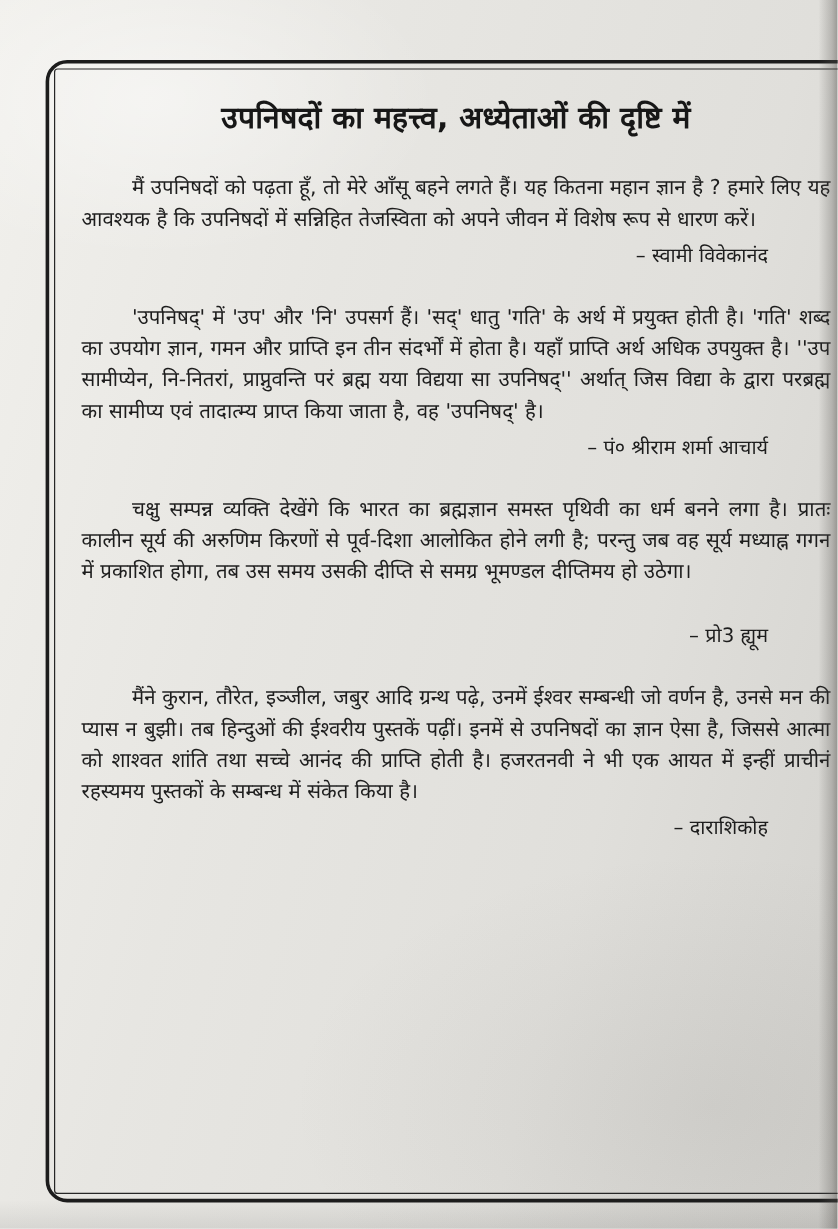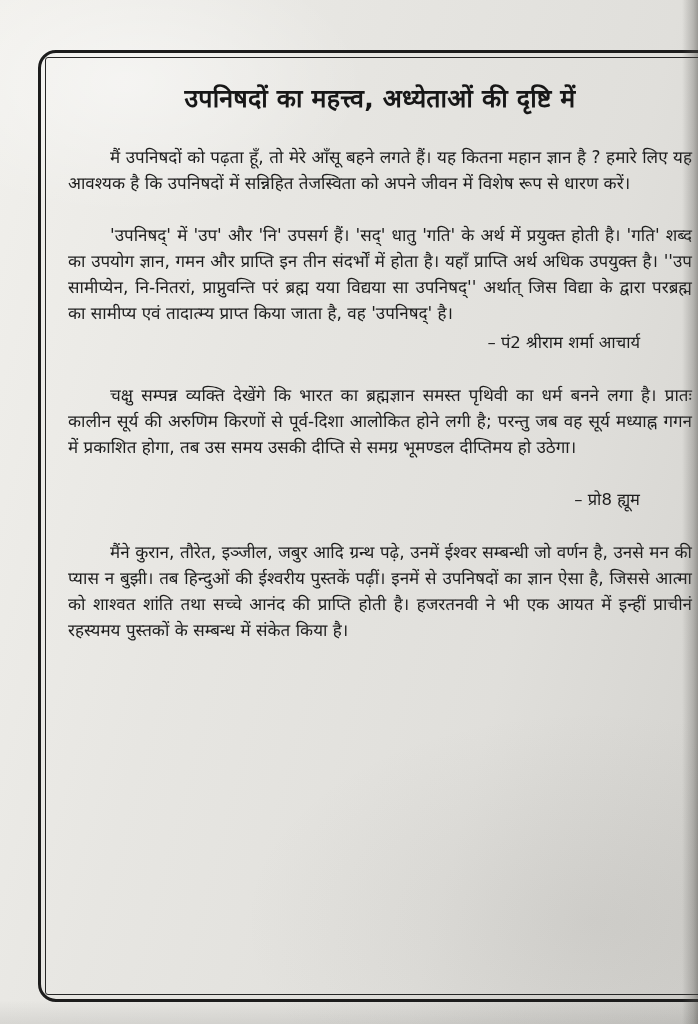--- a/index.html
+++ b/index.html
@@ -97,39 +97,41 @@
 
 <div class="scan-noise"></div>
 
 <div class="frame-outer">
   <div class="frame-inner">
 
     <h1 class="doc-title">उपनिषदों का महत्त्व, अध्येताओं की दृष्टि में</h1>
 
     <section class="quote-block">
       <p class="quote-text">मैं उपनिषदों को पढ़ता हूँ, तो मेरे आँसू बहने लगते हैं। यह कितना महान ज्ञान है ? हमारे लिए यह आवश्यक है कि उपनिषदों में सन्निहित तेजस्विता को अपने जीवन में विशेष रूप से धारण करें।</p>
+      <p class="quote-attr">– स्वामी विवेकानंद</p>
     </section>
 
     <section class="quote-block">
       <p class="quote-text">'उपनिषद्' में 'उप' और 'नि' उपसर्ग हैं। 'सद्' धातु 'गति' के अर्थ में प्रयुक्त होती है। 'गति' शब्द का उपयोग ज्ञान, गमन और प्राप्ति इन तीन संदर्भों में होता है। यहाँ प्राप्ति अर्थ अधिक उपयुक्त है। ''उप सामीप्येन, नि-नितरां, प्राप्नुवन्ति परं ब्रह्म यया विद्यया सा उपनिषद्'' अर्थात् जिस विद्या के द्वारा परब्रह्म का सामीप्य एवं तादात्म्य प्राप्त किया जाता है, वह 'उपनिषद्' है।</p>
-      <p class="quote-attr">– पं2 श्रीराम शर्मा आचार्य</p>
+      <p class="quote-attr">– पं० श्रीराम शर्मा आचार्य</p>
     </section>
 
     <section class="quote-block">
       <p class="quote-text">चक्षु सम्पन्न व्यक्ति देखेंगे कि भारत का ब्रह्मज्ञान समस्त पृथिवी का धर्म बनने लगा है। प्रातः कालीन सूर्य की अरुणिम किरणों से पूर्व-दिशा आलोकित होने लगी है; परन्तु जब वह सूर्य मध्याह्न गगन में प्रकाशित होगा, तब उस समय उसकी दीप्ति से समग्र भूमण्डल दीप्तिमय हो उठेगा।</p>
     </section>
 
     <section class="quote-block">
     </section>
 
     <section class="quote-block">
-      <p class="quote-attr">– प्रो8 ह्यूम</p>
+      <p class="quote-attr">– प्रो3 ह्यूम</p>
     </section>
 
     <section class="quote-block">
       <p class="quote-text">मैंने कुरान, तौरेत, इञ्जील, जबुर आदि ग्रन्थ पढ़े, उनमें ईश्वर सम्बन्धी जो वर्णन है, उनसे मन की प्यास न बुझी। तब हिन्दुओं की ईश्वरीय पुस्तकें पढ़ीं। इनमें से उपनिषदों का ज्ञान ऐसा है, जिससे आत्मा को शाश्वत शांति तथा सच्चे आनंद की प्राप्ति होती है। हजरतनवी ने भी एक आयत में इन्हीं प्राचीनं रहस्यमय पुस्तकों के सम्बन्ध में संकेत किया है।</p>
+      <p class="quote-attr">– दाराशिकोह</p>
     </section>
 
   </div>
 </div>
 
 <div class="page-edge-shadow"></div>
 <div class="bottom-shade"></div>
 
 </body></html>

